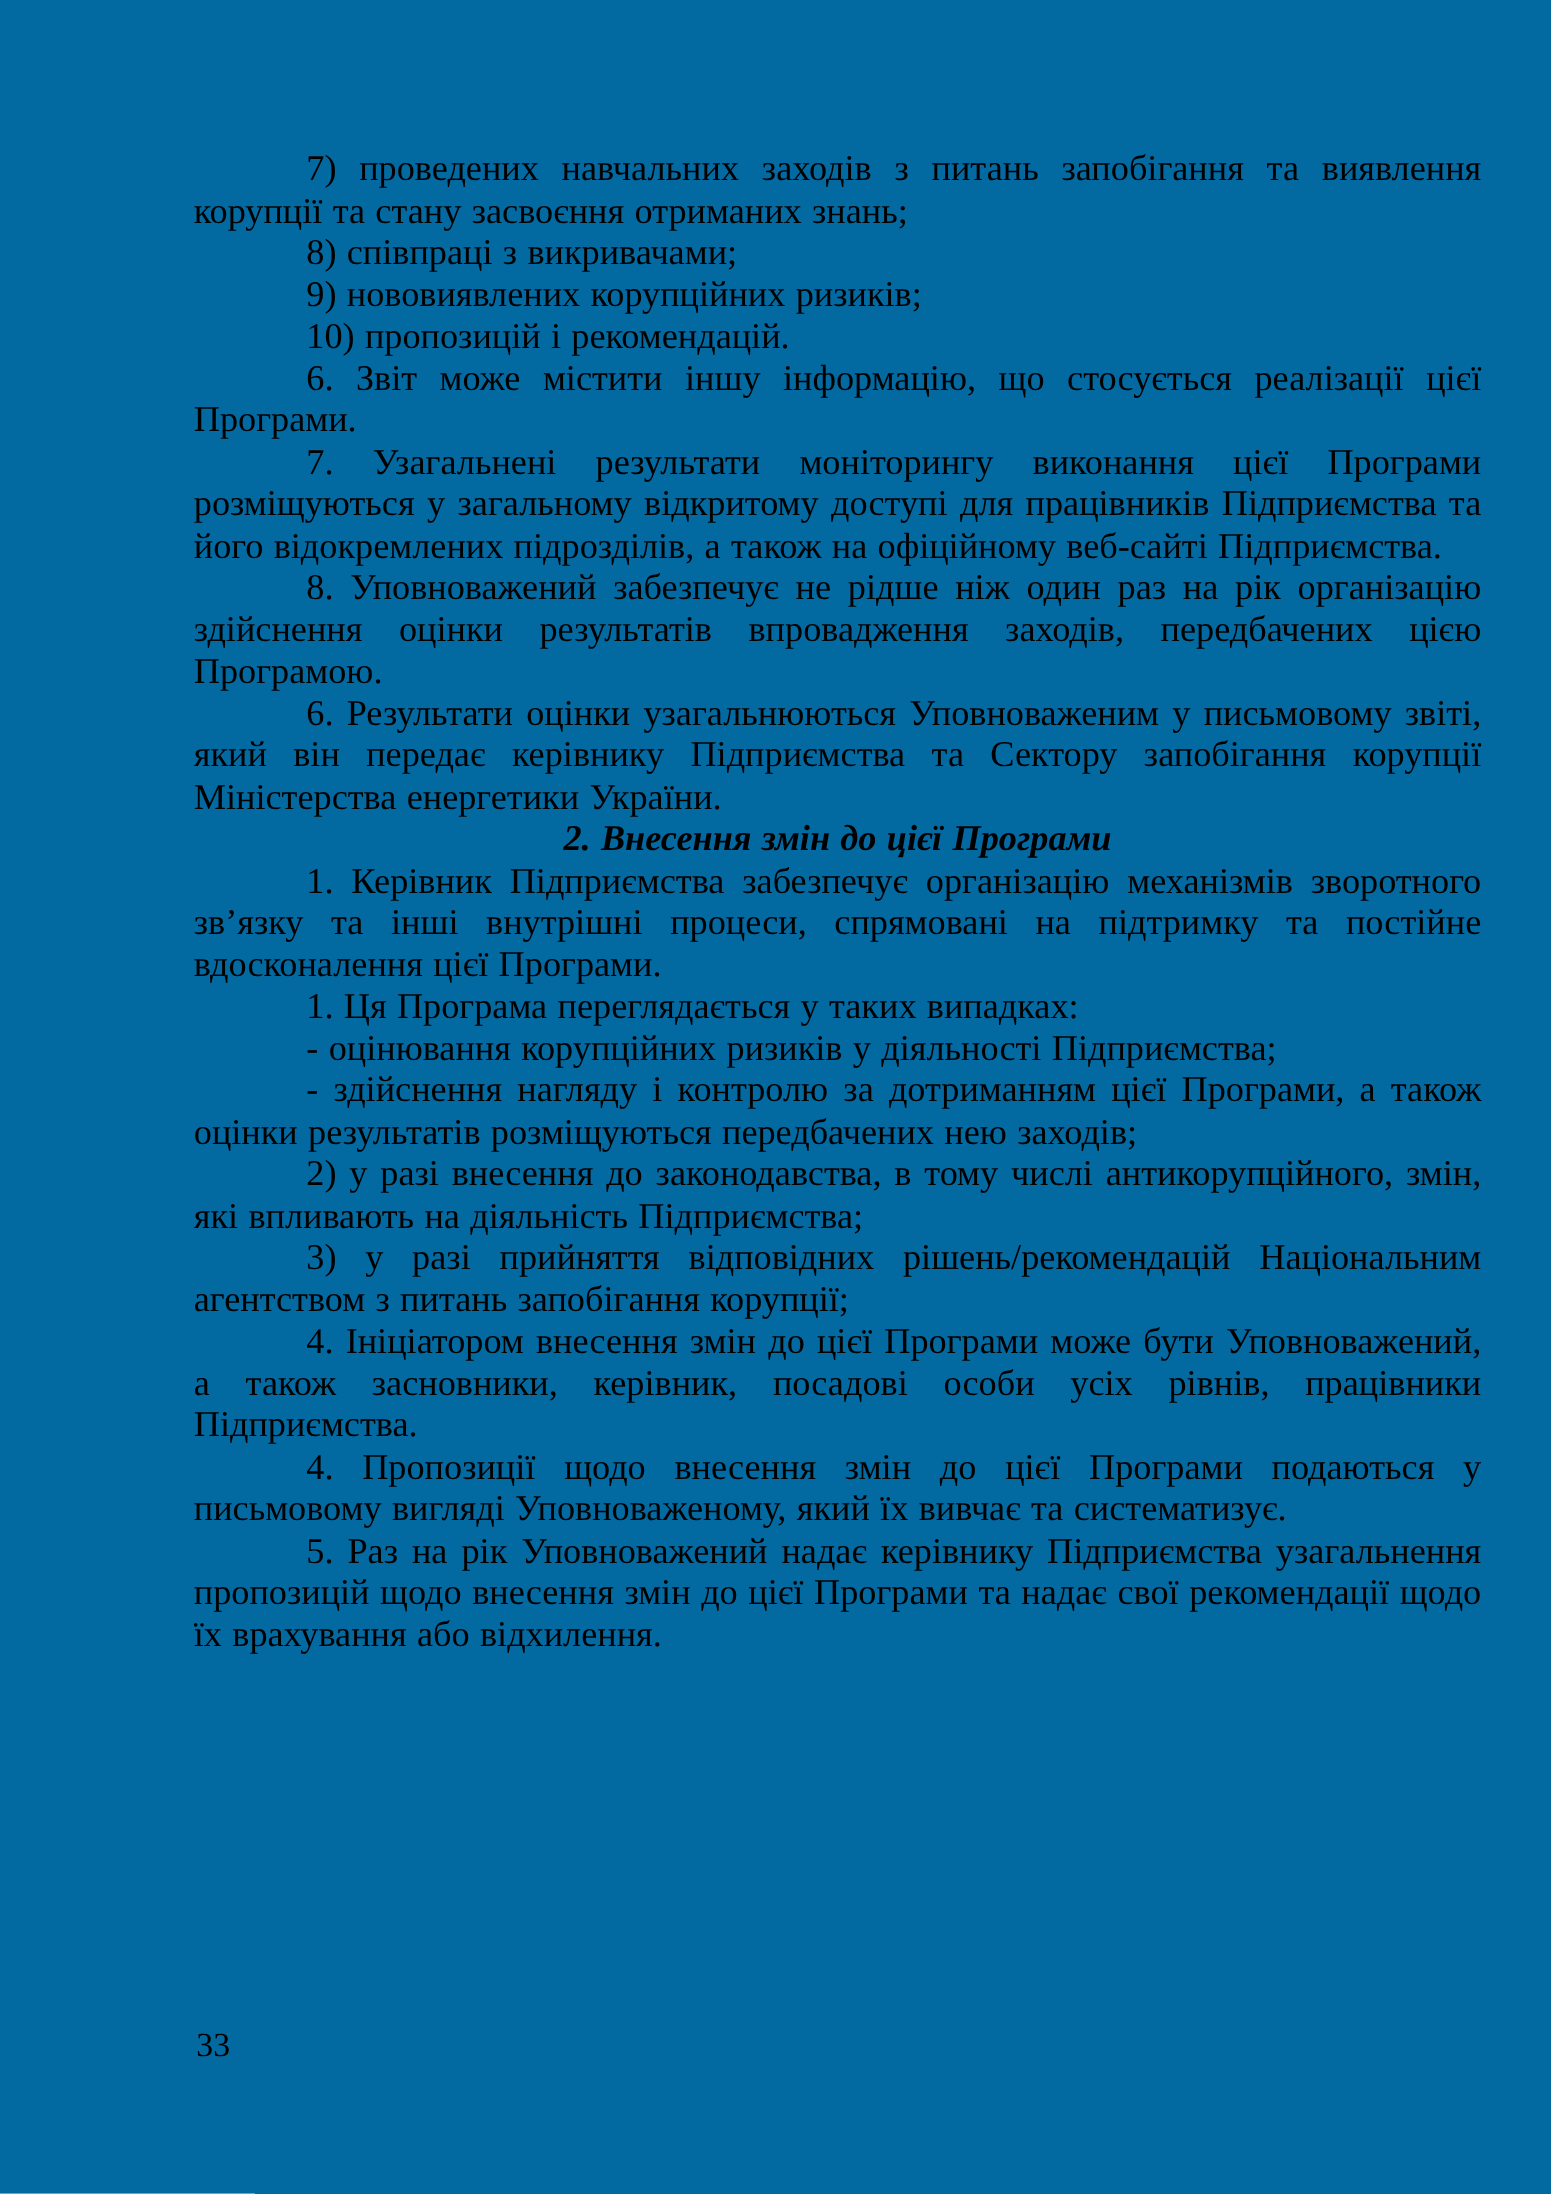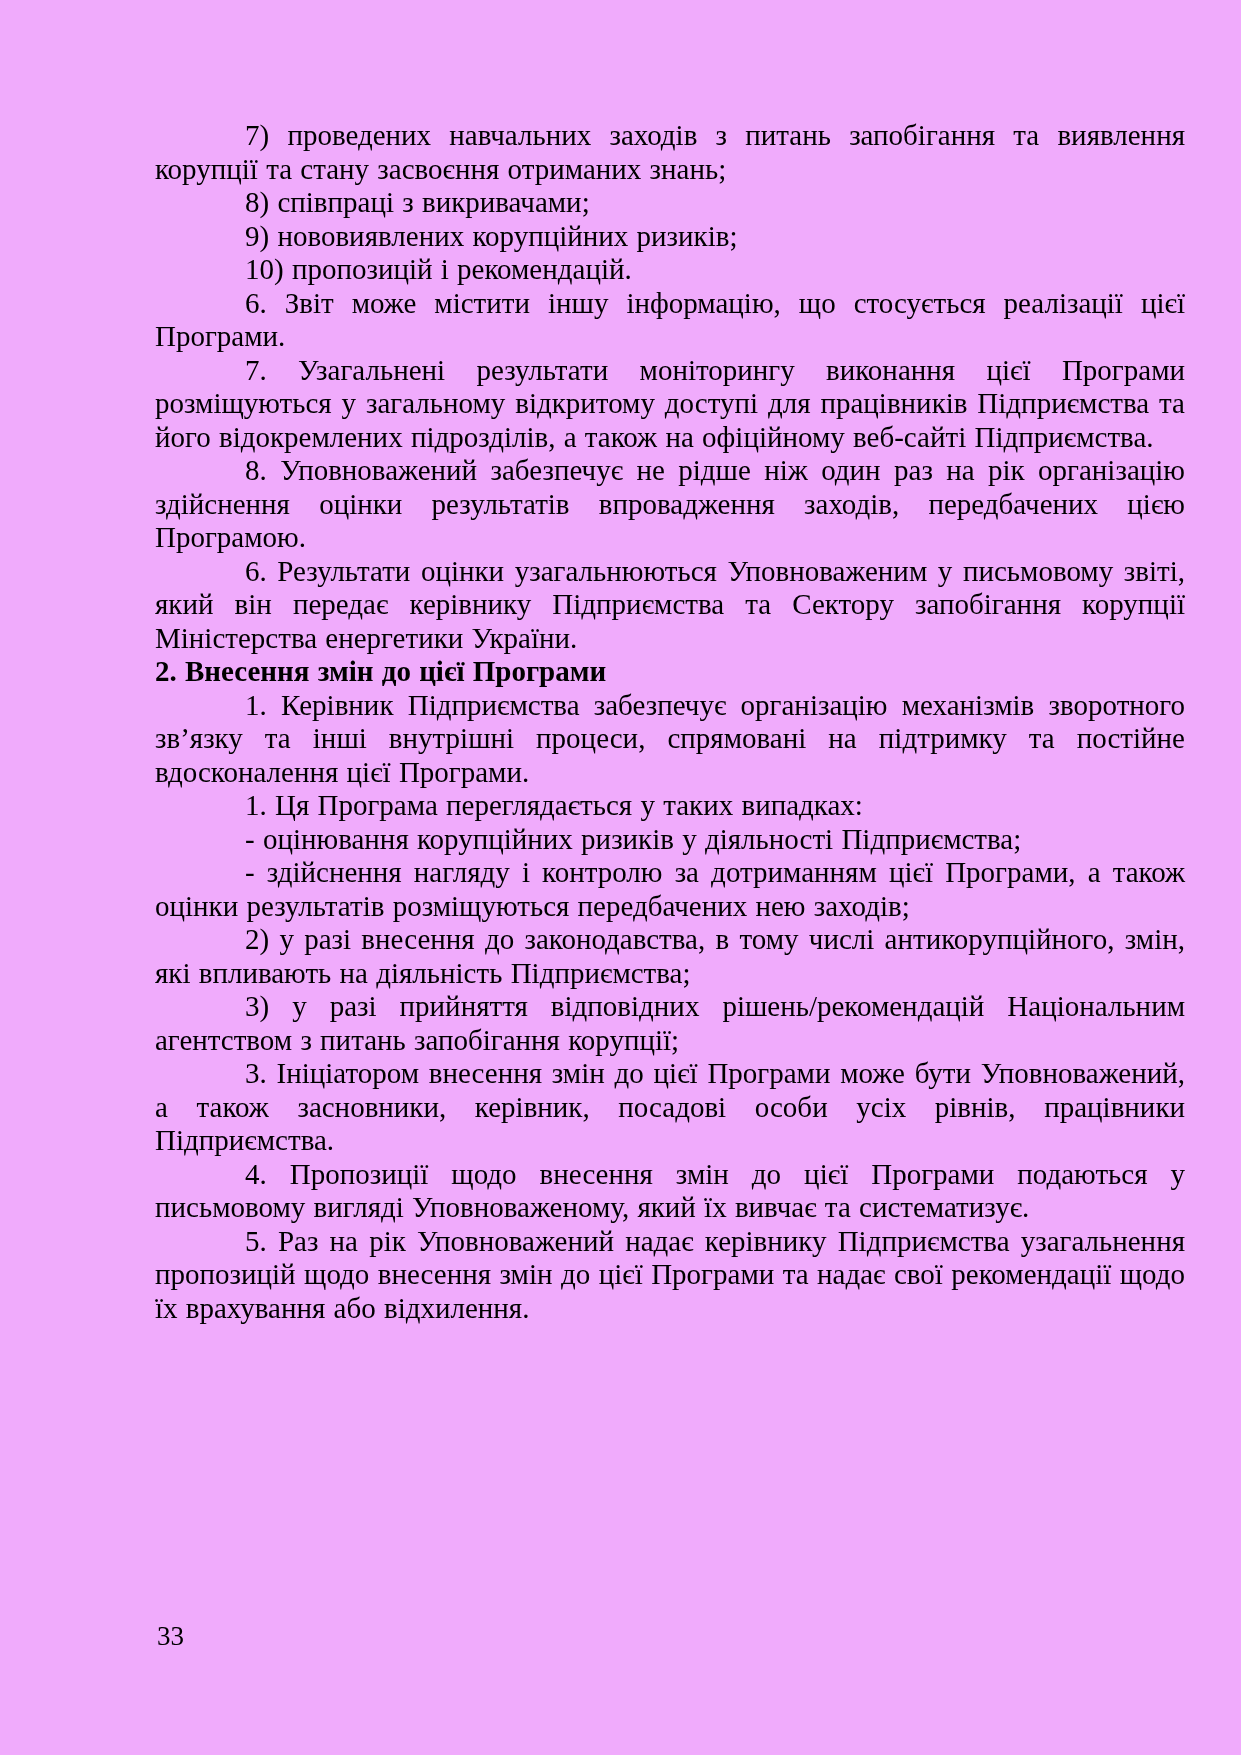--- a/index.html
+++ b/index.html
@@ -4,21 +4,21 @@
 <style>
   html, body {
     margin: 0;
     padding: 0;
     background: #ffffff;
   }
   .page {
     position: relative;
     width: 1241px;
     height: 1755px;
-    background: #f0abfc;
+    background: #0369a1;
     overflow: hidden;
     font-family: "Liberation Serif", "DejaVu Serif", serif;
     color: #000000;
   }
   .content {
     position: absolute;
     top: 119px;
     left: 155px;
     width: 1030px;
   }
@@ -26,21 +26,23 @@
     margin: 0;
     padding: 0;
     font-size: 29px;
     line-height: 33.5px;
     text-align: justify;
     text-indent: 90px;
     word-spacing: 1px;
   }
   .content p.heading {
     text-indent: 0;
+    text-align: center;
     font-weight: 700;
+    font-style: italic;
   }
   .page-number {
     position: absolute;
     left: 157px;
     top: 1620px;
     font-size: 27px;
     line-height: 33px;
     font-family: Liberation Serif, serif;
   }
 </style>
@@ -57,18 +59,18 @@
     <p>7. Узагальнені результати моніторингу виконання цієї Програми розміщуються у загальному відкритому доступі для працівників Підприємства та його відокремлених підрозділів, а також на офіційному веб-сайті Підприємства.</p>
     <p>8. Уповноважений забезпечує не рідше ніж один раз на рік організацію здійснення оцінки результатів впровадження заходів, передбачених цією Програмою.</p>
     <p>6. Результати оцінки узагальнюються Уповноваженим у письмовому звіті, який він передає керівнику Підприємства та Сектору запобігання корупції Міністерства енергетики України.</p>
     <p class="heading">2. Внесення змін до цієї Програми</p>
     <p>1. Керівник Підприємства забезпечує організацію механізмів зворотного зв’язку та інші внутрішні процеси, спрямовані на підтримку та постійне вдосконалення цієї Програми.</p>
     <p>1. Ця Програма переглядається у таких випадках:</p>
     <p>- оцінювання корупційних ризиків у діяльності Підприємства;</p>
     <p>- здійснення нагляду і контролю за дотриманням цієї Програми, а також оцінки результатів розміщуються передбачених нею заходів;</p>
     <p>2) у разі внесення до законодавства, в тому числі антикорупційного, змін, які впливають на діяльність Підприємства;</p>
     <p>3) у разі прийняття відповідних рішень/рекомендацій Національним агентством з питань запобігання корупції;</p>
-    <p>3. Ініціатором внесення змін до цієї Програми може бути Уповноважений, а також засновники, керівник, посадові особи усіх рівнів, працівники Підприємства.</p>
+    <p>4. Ініціатором внесення змін до цієї Програми може бути Уповноважений, а також засновники, керівник, посадові особи усіх рівнів, працівники Підприємства.</p>
     <p>4. Пропозиції щодо внесення змін до цієї Програми подаються у письмовому вигляді Уповноваженому, який їх вивчає та систематизує.</p>
     <p>5. Раз на рік Уповноважений надає керівнику Підприємства узагальнення пропозицій щодо внесення змін до цієї Програми та надає свої рекомендації щодо їх врахування або відхилення.</p>
   </div>
   <div class="page-number">33</div>
 </div>
 
 </body></html>

